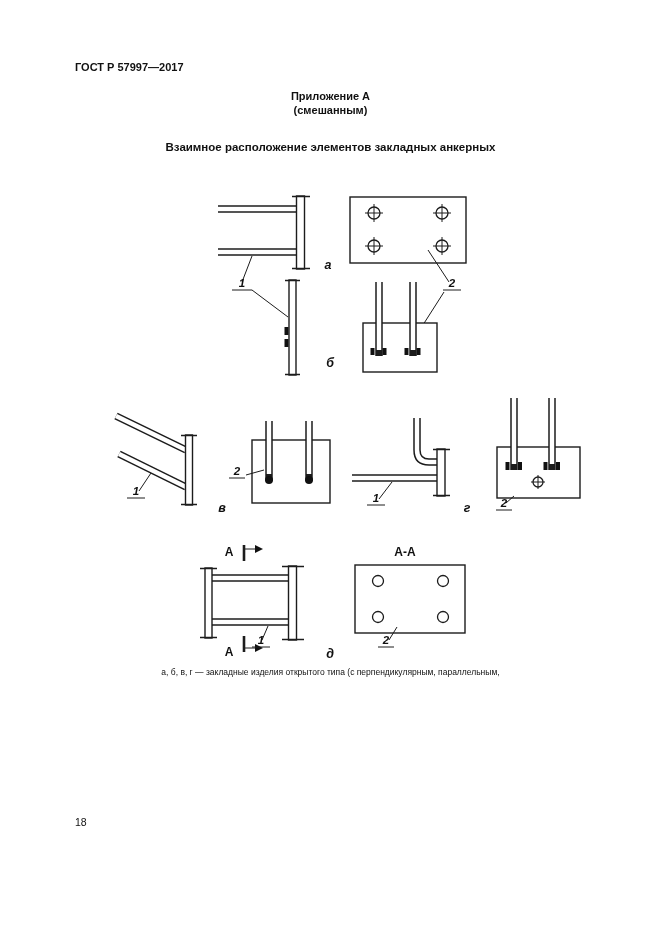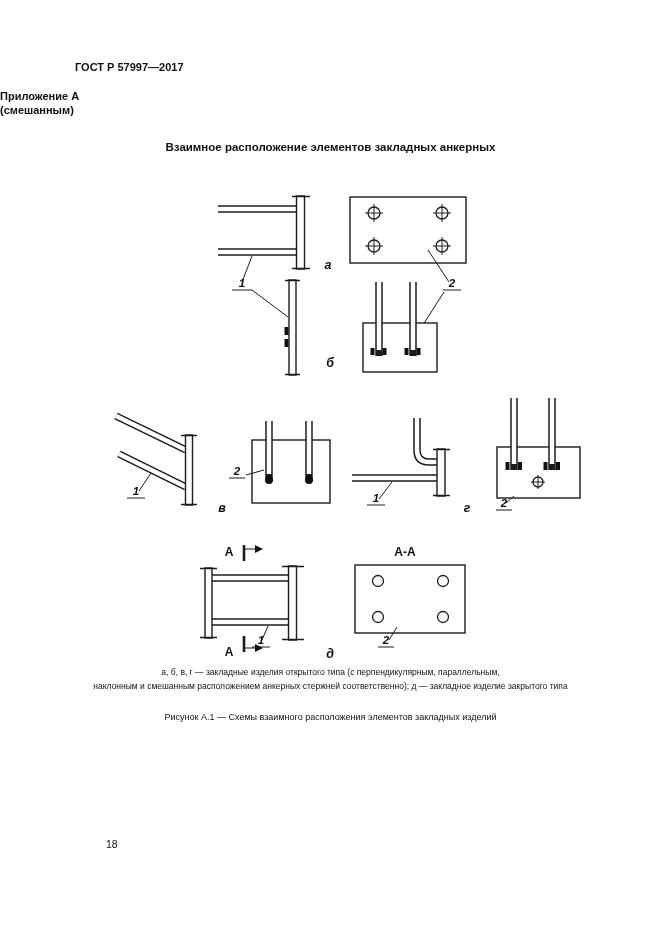--- a/index.html
+++ b/index.html
@@ -1,27 +1,27 @@
 <!DOCTYPE html>
 <html><head>
 <meta charset="utf-8">
 <style>
   html,body{margin:0;padding:0;background:#ffffff;}
   .page{position:relative;width:661px;height:935px;background:#fff;overflow:hidden;
         font-family:"Liberation Sans",sans-serif;color:#111;border-radius:15px;}
   .doc-number{position:absolute;left:75px;top:61px;font-size:11px;font-weight:bold;}
-  .appendix{position:absolute;left:0;right:0;top:90px;text-align:left;
+  .appendix{position:absolute;left:0;right:0;top:90px;text-align:center;
             font-size:11px;font-weight:bold;line-height:13.5px;}
   .section-title{position:absolute;left:0;right:0;top:141px;text-align:center;
             font-size:11.5px;font-weight:bold;}
   .fig-svg{position:absolute;left:0;top:190px;}
   .fig-notes{position:absolute;left:0;right:0;top:666px;text-align:center;
             font-size:8.5px;line-height:13.8px;color:#111;}
   .fig-caption{position:absolute;left:0;right:0;top:712px;text-align:center;font-size:9px;}
-  .page-num{position:absolute;left:75px;top:838px;font-size:10.5px;margin-left:31px;}
+  .page-num{position:absolute;left:75px;top:816px;font-size:10.5px;}
   .cap{stroke:#1c1c1c;stroke-width:1.6;fill:none;}
   .plate{fill:#fff;stroke:#1c1c1c;stroke-width:1.4;}
   .rodO{stroke:#1c1c1c;stroke-width:7.5;fill:none;}
   .rodI{stroke:#fff;stroke-width:4.5;fill:none;}
   .lead{stroke:#1c1c1c;stroke-width:1;fill:none;}
   .weld{fill:#111;stroke:none;}
   .circ{fill:#fff;stroke:#1c1c1c;stroke-width:1.3;}
   .cross{stroke:#1c1c1c;stroke-width:1;}
   .poslbl{font:italic 600 11.5px "Liberation Sans",sans-serif;fill:#111;}
   .letlbl{font:italic 700 12.5px "Liberation Sans",sans-serif;fill:#111;}
@@ -185,19 +185,17 @@
       <circle class="circ" cx="378" cy="427" r="5.5"></circle>
       <circle class="circ" cx="443" cy="427" r="5.5"></circle>
       <path class="lead" d="M397,437 L389,450"></path>
       <path class="lead" d="M378,457 H394"></path>
       <text class="poslbl" x="386" y="454" text-anchor="middle">2</text>
     </g>
   </svg>
 
   <div class="fig-notes">
     <div>а, б, в, г — закладные изделия открытого типа (с перпендикулярным, параллельным,</div>
-    <div>наклонным и смешанным расположением анкерных стержней соответственно); д — закладное изделие закрытого типа</div>
   </div>
 
-  <div class="fig-caption">Рисунок А.1 — Схемы взаимного расположения элементов закладных изделий</div>
 
   <div class="page-num">18</div>
 </div>
 
 </body></html>

